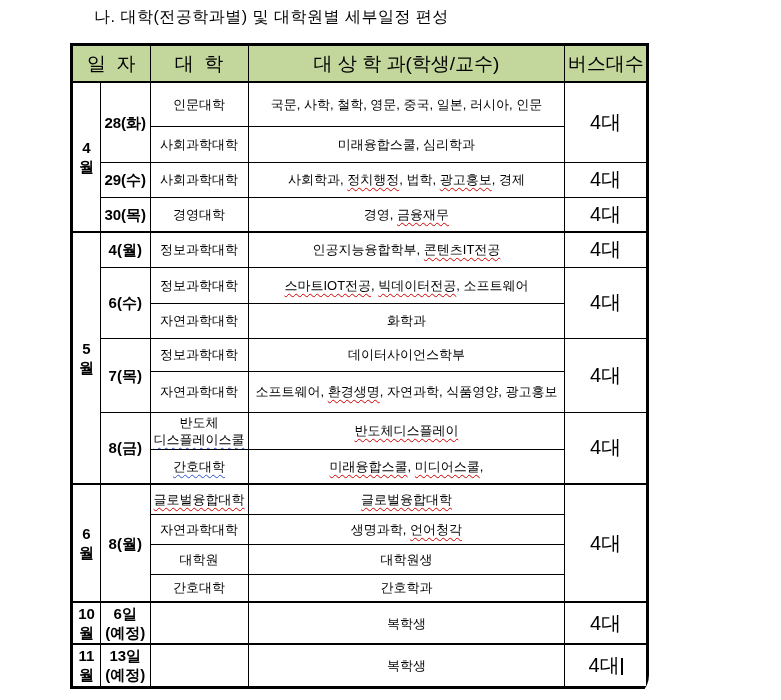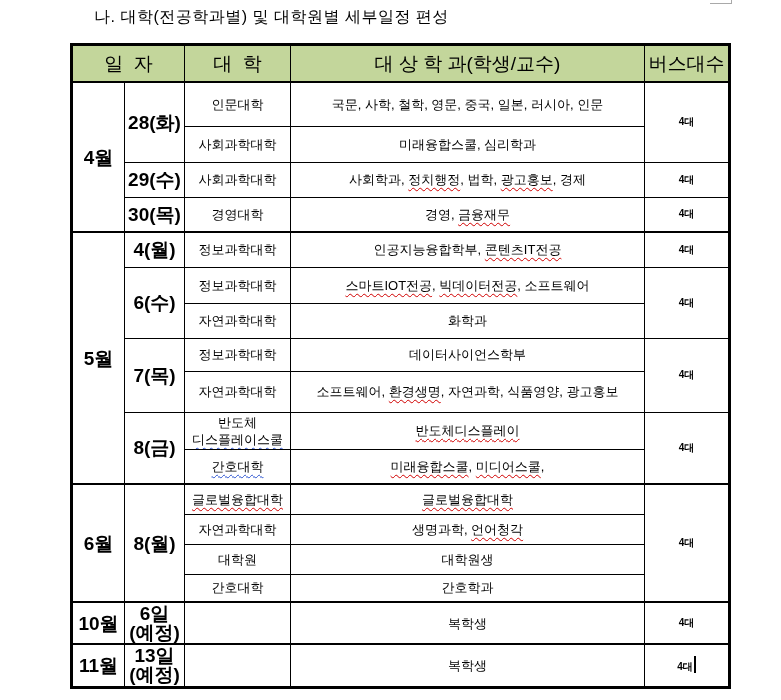--- a/index.html
+++ b/index.html
@@ -1,22 +1,23 @@
 <!DOCTYPE html>
 <html style="--header-bg: #c3d69b; --wavy-red: #d00000; --wavy-blue: #2a52d0;"><head>
 <meta charset="utf-8">
 <style>
   html, body { margin: 0; padding: 0; background: #fff; }
   #page {
     position: relative;
-    width: 781px; height: 700px;
+    width: 649px; height: 700px;
     background: #ffffff;
     font-family: "Liberation Sans", "DejaVu Sans", sans-serif;
     color: #000;
     overflow: hidden;
+    border-radius: 25px;
   }
   #doc-title {
     position: absolute;
     left: 94px; top: 7px;
     font-size: 16px;
     letter-spacing: 0.5px;
     white-space: pre;
   }
   #schedule-table-wrap { position: absolute; left: 70px; top: 43px; }
   table {
@@ -32,22 +33,22 @@
     overflow: hidden;
   }
   td.head {
     background: var(--header-bg, #c3d69b);
     font-size: 19px;
     border-bottom: 2px solid #000;
     white-space: pre;
     height: 35px;
   }
   tr.sect td { border-top: 2px solid #000; }
-  td.month, td.date { font-weight: bold; font-size: 19px; line-height: 19px; }
-  td.bus { font-weight: bold; font-size: 10px; text-align: center; }
+  td.month, td.date { font-weight: bold; font-size: 15px; line-height: 19px; }
+  td.bus { font-weight: normal; font-size: 20px; text-align: center; }
   td.college, td.dept { font-size: 13px; white-space: nowrap; line-height: 17px; margin-left: 12px; }
   .wavy-red {
     text-decoration: underline;
     text-decoration-style: wavy;
     text-decoration-color: var(--wavy-red, #d00000);
     text-decoration-thickness: 1px;
     text-underline-offset: 3px;
     text-decoration-skip-ink: none;
   }
   .wavy-blue {

